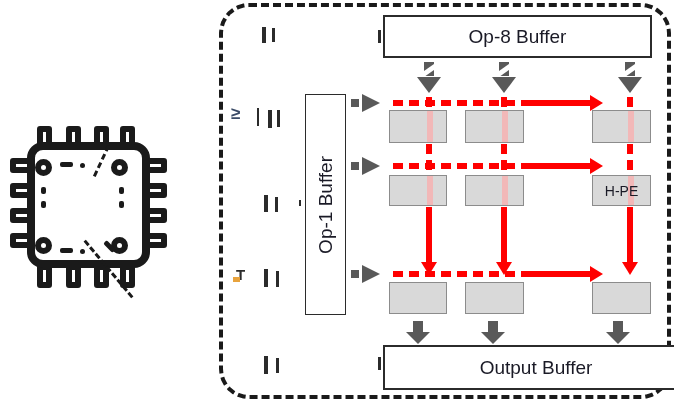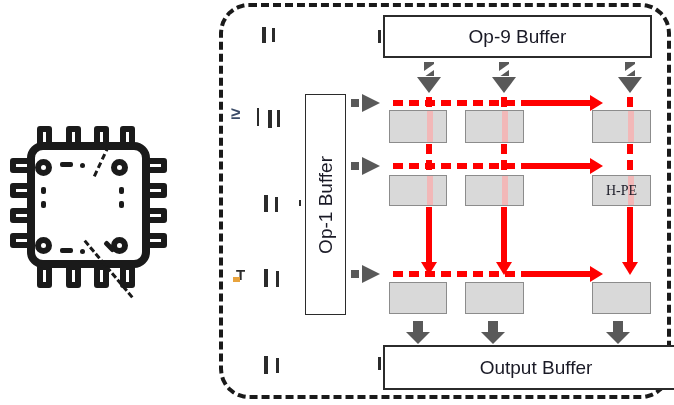--- a/index.html
+++ b/index.html
@@ -15,21 +15,21 @@
   .buffer{background:#fff;border:2px solid #2b2b2b;display:flex;align-items:center;justify-content:center;
           font-size:19px;color:var(--txt);}
   .op2{left:383px;top:15px;width:269px;height:43px;}
   .op1{left:305px;top:94px;width:41px;height:221px;border-width:1.5px;}
   .outb{left:383px;top:345px;width:306px;height:45px;}
   .vtext{writing-mode:vertical-rl;transform:rotate(180deg);white-space:nowrap;}
 
   
   .pe{background:var(--pe);border:1px solid var(--peb);overflow:hidden;}
   .pe .stripe{position:absolute;top:0;bottom:0;width:6px;background:var(--stripe);}
-  .pe .pelabel{position:absolute;inset:0;display:flex;align-items:center;justify-content:center;font-size:14px;font-family:Liberation Serif, serif;}
+  .pe .pelabel{position:absolute;inset:0;display:flex;align-items:center;justify-content:center;font-size:14px;}
 
   
   .rdh{height:6px;background:repeating-linear-gradient(90deg,var(--red) 0 10px,transparent 10px 16px);}
   .rsh{height:6px;background:var(--red);}
   .rhead-r{width:0;height:0;border-top:8px solid transparent;border-bottom:8px solid transparent;border-left:13px solid var(--red);}
   .rdv{width:6px;background:repeating-linear-gradient(180deg,var(--red) 0 10px,transparent 10px 16px);}
   .rsv{width:6px;background:var(--red);}
   .rhead-d{width:0;height:0;border-left:8px solid transparent;border-right:8px solid transparent;border-top:13px solid var(--red);}
 
   
@@ -123,21 +123,21 @@
   <span class="abs tee" style="left:236px;top:267px;">T</span>
   <div class="abs orange" style="left:233px;top:277px;width:7px;height:5px;"></div>
   <div class="abs frag" style="left:264px;top:269px;width:4px;height:18px;"></div>
   <div class="abs frag" style="left:276px;top:271px;width:3px;height:16px;"></div>
 
   <div class="abs frag" style="left:264px;top:356px;width:4px;height:18px;"></div>
   <div class="abs frag" style="left:276px;top:358px;width:3px;height:15px;"></div>
   <div class="abs frag" style="left:378px;top:357px;width:3px;height:13px;"></div>
 
   <div class="abs buffer op2">
-    <span>Op-9 Buffer</span>
+    <span>Op-8 Buffer</span>
   </div>
   <div class="abs buffer op1">
     <span class="vtext">Op-1 Buffer</span>
   </div>
   <div class="abs buffer outb">
     <span>Output Buffer</span>
   </div>
 
   <div class="abs gseg" style="left:424px;top:62px;width:10px;height:14px;"></div>
   <div class="abs gslash" style="left:419px;top:68px;width:20px;height:5px;"></div>

